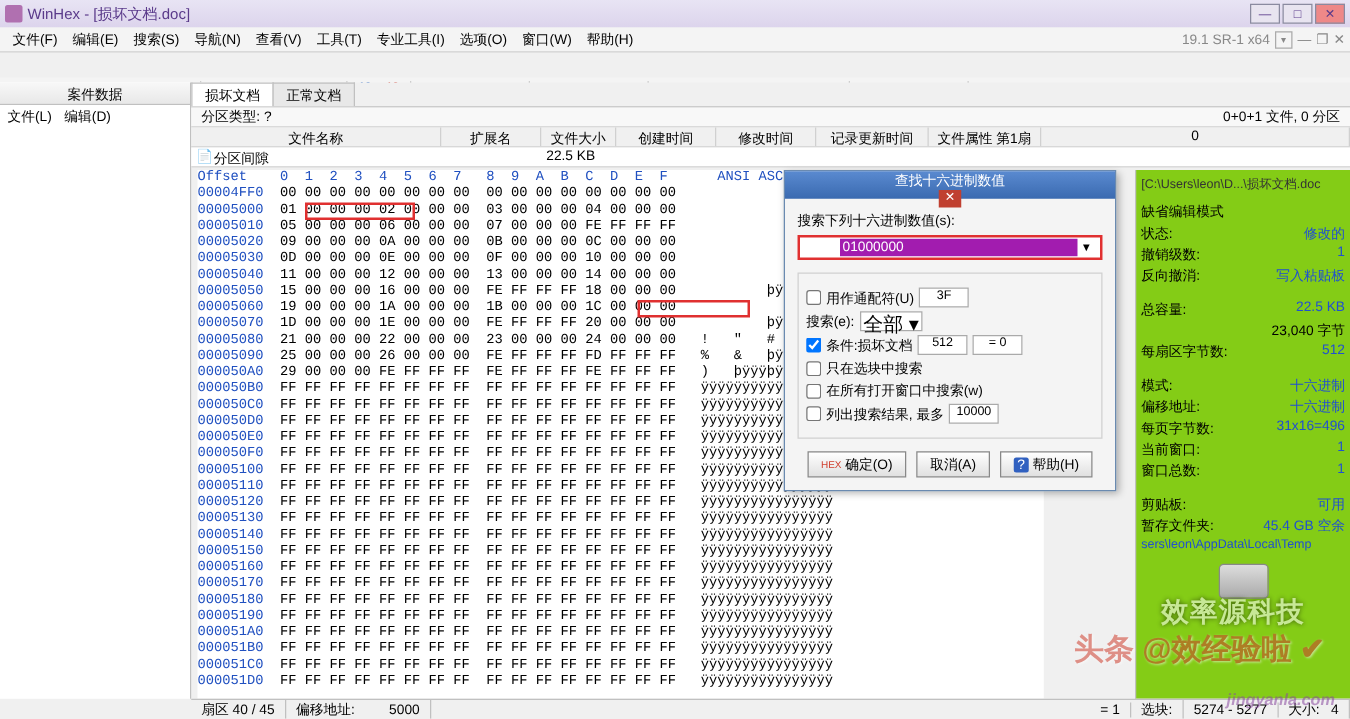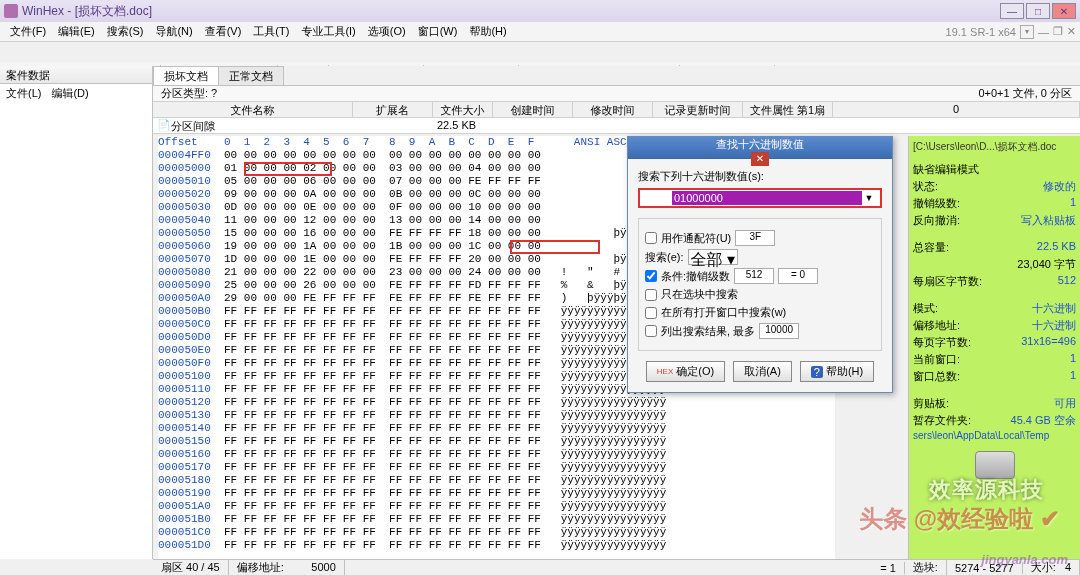--- a/index.html
+++ b/index.html
@@ -20,21 +20,21 @@
 .right .ddbtn { width:14px;height:14px;border:1px solid #aaa;display:inline-flex;align-items:center;justify-content:center;font-size:8px;}
 
 
 .toolbar { height: 24px; background: #f4f4f4; display: flex; align-items: center; padding: 0 4px; gap: 2px; border-bottom: 1px solid #d0d0d0; margin-top: 20px; }
 .tool-btn { width: 20px; height: 20px; display: flex; align-items: center; justify-content: center; cursor: pointer; border: 1px solid transparent; }
 .tool-sep { width: 1px; height: 18px; background: #c0c0c0; margin: 0 2px; }
 .tico { width: 14px; height: 14px; }
 
 
 .left-panel { position: absolute; left: 0; top: 66px; width: 153px; bottom: 16px; background: #fff; border-right: 1px solid #c0c0c0; }
-.panel-header { height: 18px; background: linear-gradient(#f8f8f8,#e8e8e8); border-bottom: 1px solid #c0c0c0; padding: 2px 6px; font-size: 11px; }
+.panel-header { height: 18px; background: linear-gradient(#f8f8f8,#e8e8e8); border-bottom: 1px solid #c0c0c0; padding: 2px 6px; font-size: 11px; text-align: center; }
 .panel-menu { padding: 2px 6px; font-size: 11px; display: flex; gap: 10px; }
 .panel-menu span { cursor: pointer; }
 
 
 .tabs { position: absolute; left: 153px; top: 66px; right: 0; height: 20px; background: #f0f0f0; display: flex; border-bottom: 1px solid #c0c0c0; }
 .tab { padding: 2px 10px; border: 1px solid #c0c0c0; border-bottom: none; background: #fff; margin-right: -1px; font-size: 11px; cursor: pointer; }
 .tab.inactive { background: #e8e8e8; }
 
 
 .info-row { position: absolute; left: 153px; top: 86px; right: 0; height: 16px; background: #f8f8f8; border-bottom: 1px solid #d0d0d0; display:flex; justify-content:space-between; padding:0 8px; font-size:11px; align-items:center;}
@@ -49,21 +49,21 @@
 .hex-view { position: absolute; left: 158px; top: 136px; right: 245px; bottom: 16px; background: #fff; font-family: "Courier New", monospace; font-size: 11px; line-height: 13px; color: #000; overflow: hidden; }
 .hex-header { color: #2050c0; white-space: pre; }
 .hex-line { white-space: pre; }
 .hex-line .off { color: #2050c0; }
 .hex-line .hx { color: #000; }
 .hex-line .asc { color: #000; }
 .redbox1 { position: absolute; border: 2px solid #e03030; left: 86px; top: 26px; width: 88px; height: 14px; pointer-events:none;}
 .redbox2 { position: absolute; border: 2px solid #e03030; left: 352px; top: 104px; width: 90px; height: 14px; pointer-events:none;}
 
 
-.right-panel { position: absolute; right: 0; top: 136px; width: 172px; bottom: 16px; background: #bef264; border-left: 1px solid #c0c0c0; font-size: 11px; padding: 4px; }
+.right-panel { position: absolute; right: 0; top: 136px; width: 172px; bottom: 16px; background: #84cc16; border-left: 1px solid #c0c0c0; font-size: 11px; padding: 4px; }
 .rp-path { color: #333; margin-bottom: 8px; word-break: break-all; font-size:10px;}
 .rp-row { display: flex; justify-content: space-between; margin: 2px 0; }
 .rp-row .v { color: #2050d0; }
 .rp-row .v.link { cursor:pointer; }
 .rp-sep { height: 8px; }
 .disk-icon { width:40px;height:28px; margin:10px auto; background:linear-gradient(#ddd,#aaa); border-radius:4px; border:1px solid #888;}
 
 
 .statusbar { position: absolute; left: 153px; right: 0; bottom: 0; height: 16px; background: #f0f0f0; border-top: 1px solid #c0c0c0; display: flex; align-items: center; font-size: 11px; }
 .statusbar .cell { padding: 0 8px; border-right: 1px solid #c0c0c0; }
@@ -438,21 +438,21 @@
         <input type="checkbox" style="">
         <span>用作通配符(U)</span>
         <span class="mini-inp">3F</span>
       </div>
       <div class="dlg-opt">
         <span>搜索(e):</span>
         <span class="mini-sel"><span>全部</span> ▾</span>
       </div>
       <div class="dlg-opt">
         <input type="checkbox" checked="" style="">
-        <span>条件:撤销级数</span>
+        <span>条件:损坏文档</span>
         <span class="mini-inp">512</span>
         <span class="mini-inp">= 0</span>
       </div>
       <div class="dlg-opt">
         <input type="checkbox" style="">
         <span>只在选块中搜索</span>
       </div>
       <div class="dlg-opt">
         <input type="checkbox" style="">
         <span>在所有打开窗口中搜索(w)</span>

